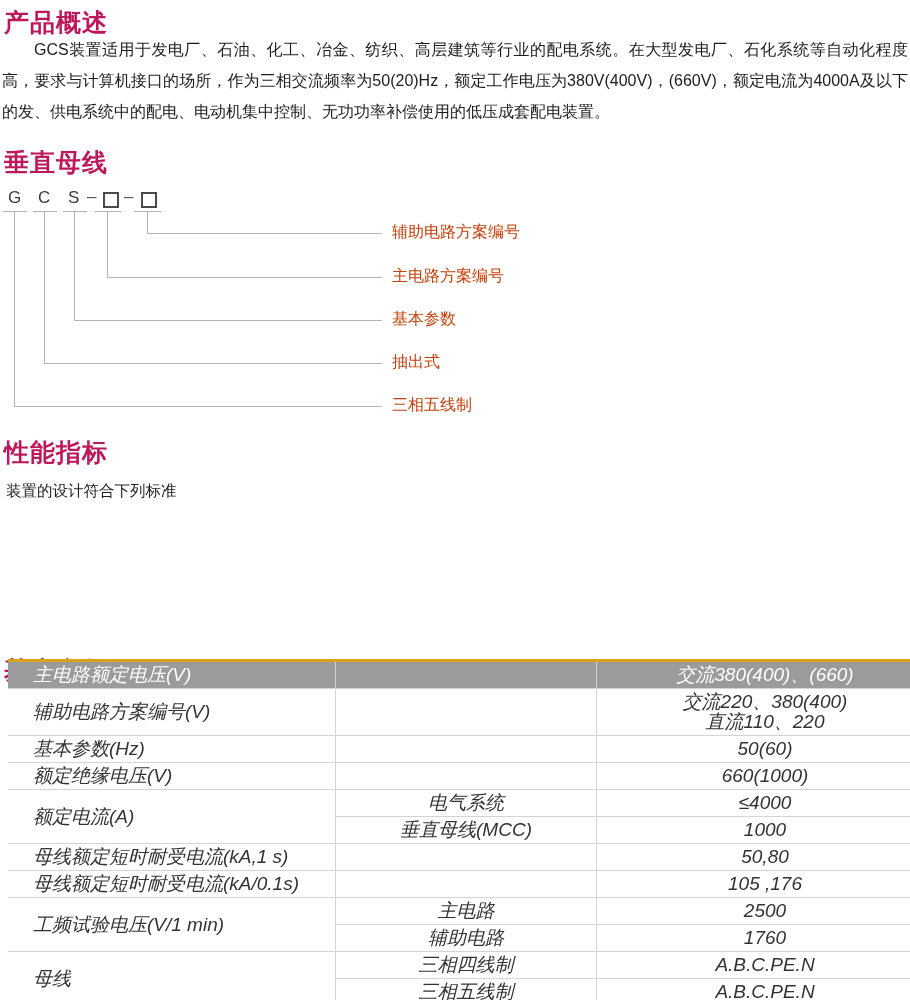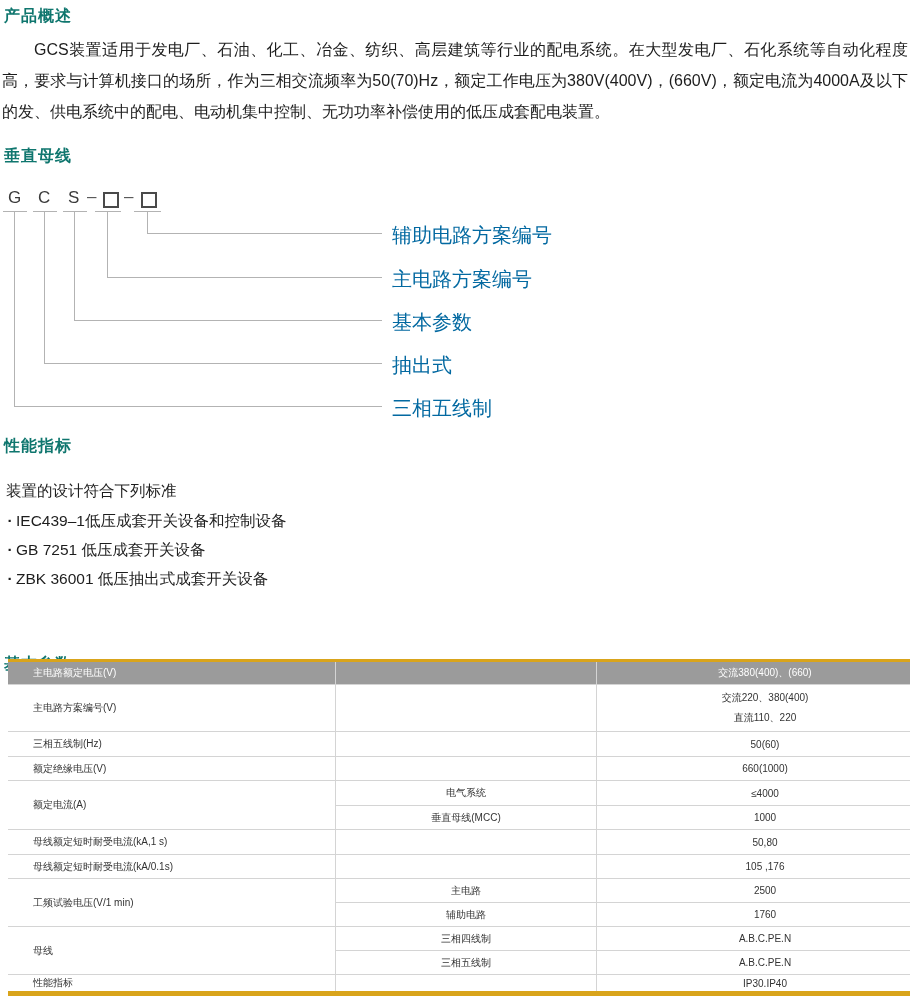--- a/index.html
+++ b/index.html
@@ -1,62 +1,62 @@
 <!DOCTYPE html>
 <html><head>
 <meta charset="utf-8">
 <style>
   html,body{margin:0;padding:0;background:#ffffff;}
   body{width:910px;height:1000px;font-family:"Liberation Sans","DejaVu Sans",sans-serif;color:#222;overflow:hidden;}
   .page{position:relative;width:910px;height:1000px;background:#fff;}
 
-  .sec-heading{position:absolute;left:4px;margin:0;font-size:16px;font-weight:bold;color:#0f766e;letter-spacing:1px;}
+  .sec-heading{position:absolute;left:4px;margin:0;font-size:25px;font-weight:bold;color:#be185d;letter-spacing:1px;}
   #h-overview{top:6px;}
   #h-model{top:146px;}
   #h-performance{top:436px;}
   #h-params{top:612px;margin-top:42px;}
 
   .body-para{position:absolute;left:2px;top:34px;width:906px;margin:0;font-size:16px;line-height:31px;color:#1d1d1d;text-indent:2em;text-align:justify;}
 
   
   .diagram{position:absolute;left:2px;top:185px;width:760px;height:248px;}
   .code-char{position:absolute;top:3px;font-size:17px;color:#3a3a3a;}
   .code-char.dash{top:2px;color:#555;}
   .code-box{position:absolute;top:7px;width:12px;height:12px;border:2px solid #4a4a4a;background:#fff;}
   .tick{position:absolute;top:26px;height:1px;background:#b3b3b3;}
   .vline{position:absolute;top:27px;width:1px;background:#b3b3b3;}
   .hline{position:absolute;height:1px;background:#b3b3b3;}
-  .dlabel{position:absolute;left:390px;font-size:20px;color:#0369a1;white-space:nowrap;}
+  .dlabel{position:absolute;left:390px;font-size:16px;color:#c2410c;white-space:nowrap;}
 
   
   .perf-intro{position:absolute;left:6px;top:481px;margin:0;font-size:15.5px;color:#1d1d1d;}
   .std-list{position:absolute;left:4px;top:506px;margin:0;padding:0;list-style:none;}
   .std-list li{line-height:29px;font-size:15.5px;color:#1d1d1d;}
   .std-list .bullet{display:inline-block;width:12px;text-align:center;font-weight:bold;}
 
   
   .param-table{position:absolute;left:8px;top:659px;width:898px;border-collapse:collapse;table-layout:fixed;
     border-top:3px solid #d9a41b;border-bottom:5px solid #d9a41b;}
-  .param-table td{font-size:10px;color:#333;border-top:1px solid #d4d4d4;padding:0;vertical-align:middle;}
+  .param-table td{font-size:19px;color:#333;border-top:1px solid #d4d4d4;padding:0;vertical-align:middle;font-style:italic;}
   .param-table .c1{width:302px;text-align:left;padding-left:25px;border-right:1px solid #d4d4d4;}
   .param-table .c2{width:260px;text-align:center;border-right:1px solid #d4d4d4;}
   .param-table .c3{width:336px;text-align:center;}
   .param-table tr.hdr td{background:#9b9b9b;color:#ffffff;border-top:none;}
   tr.r-hdr{height:24px;} tr.r-aux{height:47px;} tr.r-freq{height:25px;} tr.r-insul{height:24px;}
   tr.r-cur1{height:25px;} tr.r-cur2{height:24px;} tr.r-short{height:25px;} tr.r-peak{height:24px;}
   tr.r-pf1{height:24px;} tr.r-pf2{height:24px;} tr.r-bus1{height:24px;} tr.r-bus2{height:24px;} tr.r-prot{height:19px;}
   .two-line span{display:block;line-height:20px;}
 </style>
 </head>
 <body>
 
 <div class="page">
 
   <h1 class="sec-heading" id="h-overview">产品概述</h1>
-  <p class="body-para">GCS装置适用于发电厂、石油、化工、冶金、纺织、高层建筑等行业的配电系统。在大型发电厂、石化系统等自动化程度高，要求与计算机接口的场所，作为三相交流频率为50(70)Hz，额定工作电压为380V(400V)，(660V)，额定电流为4000A及以下的发、供电系统中的配电、电动机集中控制、无功功率补偿使用的低压成套配电装置。</p>
+  <p class="body-para">GCS装置适用于发电厂、石油、化工、冶金、纺织、高层建筑等行业的配电系统。在大型发电厂、石化系统等自动化程度高，要求与计算机接口的场所，作为三相交流频率为50(20)Hz，额定工作电压为380V(400V)，(660V)，额定电流为4000A及以下的发、供电系统中的配电、电动机集中控制、无功功率补偿使用的低压成套配电装置。</p>
 
   <h1 class="sec-heading" id="h-model">垂直母线</h1>
 
   <div class="diagram">
     <span class="code-char" style="left:6px">G</span>
     <span class="code-char" style="left:36px">C</span>
     <span class="code-char" style="left:66px">S</span>
     <span class="code-char dash" style="left:85px">–</span>
     <span class="code-box" style="left:101px"></span>
     <span class="code-char dash" style="left:122px">–</span>
@@ -82,45 +82,40 @@
 
     <span class="dlabel" style="top:37px">辅助电路方案编号</span>
     <span class="dlabel" style="top:81px">主电路方案编号</span>
     <span class="dlabel" style="top:124px">基本参数</span>
     <span class="dlabel" style="top:167px">抽出式</span>
     <span class="dlabel" style="top:210px">三相五线制</span>
   </div>
 
   <h1 class="sec-heading" id="h-performance">性能指标</h1>
   <p class="perf-intro">装置的设计符合下列标准</p>
-  <ul class="std-list">
-    <li><span class="bullet">·</span><span>IEC439–1低压成套开关设备和控制设备</span></li>
-    <li><span class="bullet">·</span><span>GB 7251 低压成套开关设备</span></li>
-    <li><span class="bullet">·</span><span>ZBK 36001 低压抽出式成套开关设备</span></li>
-  </ul>
 
   <h1 class="sec-heading" id="h-params">基本参数</h1>
 
   <table class="param-table">
     <tbody>
         <tr class="hdr r-hdr">
       <td class="c1">主电路额定电压(V)</td>
       <td class="c2"></td>
       <td class="c3">交流380(400)、(660)</td>
     </tr>
     <tr class="r-aux">
-      <td class="c1">主电路方案编号(V)</td>
+      <td class="c1">辅助电路方案编号(V)</td>
       <td class="c2"></td>
       <td class="c3 two-line">
         <span>交流220、380(400)</span>
         <span>直流110、220</span>
       </td>
     </tr>
     <tr class="r-freq">
-      <td class="c1">三相五线制(Hz)</td>
+      <td class="c1">基本参数(Hz)</td>
       <td class="c2"></td>
       <td class="c3">50(60)</td>
     </tr>
     <tr class="r-insul">
       <td class="c1">额定绝缘电压(V)</td>
       <td class="c2"></td>
       <td class="c3">660(1000)</td>
     </tr>
     <tr class="r-cur1">
       <td class="c1" rowspan="2">额定电流(A)</td>

